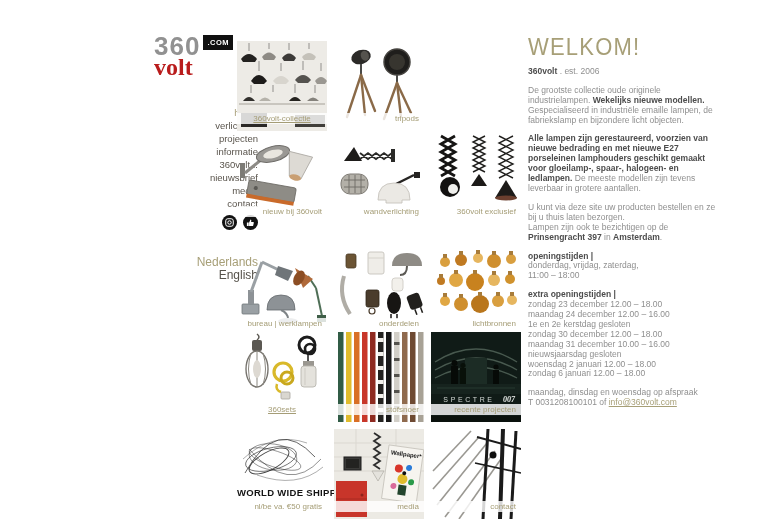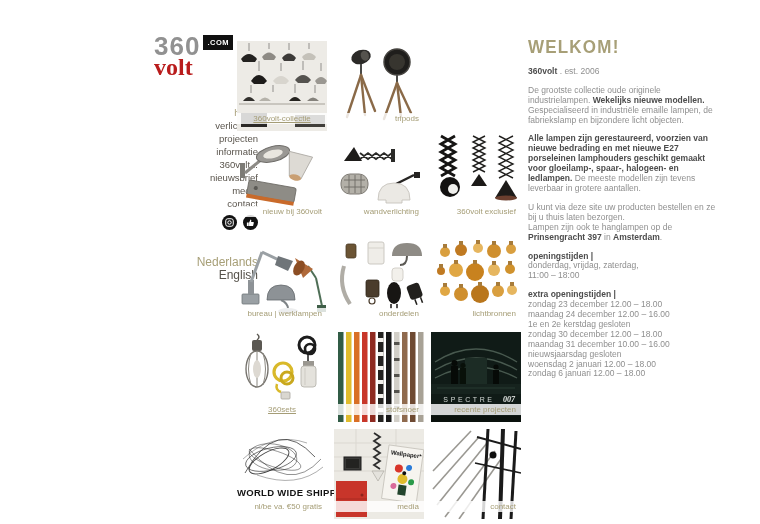--- a/index.html
+++ b/index.html
@@ -27,33 +27,33 @@
                display:flex;align-items:center;justify-content:center;cursor:pointer;}
 
   .langs{position:absolute;left:154px;top:242px;width:104px;text-align:right;
          font-size:12px;line-height:13px;}
   .lang{cursor:pointer;color:#56524b;}
   .lang.active{color:#a79f77;}
 
   
   .grid{position:absolute;left:237px;top:27px;width:284px;height:480px;}
   .grow{position:absolute;left:0;display:flex;gap:7px;}
-  .r1{top:0;} .r2{top:93px;} .r3{top:195px;} .r4{top:291px;} .r5{top:388px;}
+  .r1{top:0;} .r2{top:93px;} .r3{top:205px;} .r4{top:291px;} .r5{top:388px;}
   .tile{position:relative;width:90px;height:90px;cursor:pointer;}
   .tile svg{display:block;}
   .cap{position:absolute;left:0;right:0;bottom:7px;font-size:8px;line-height:11px;
        color:#a59d76;text-align:right;padding-right:5px;background:rgba(255,255,255,.82);}
   .cap.center{text-align:center;padding-right:0;text-decoration:underline;}
   .wws-title{position:absolute;left:0;bottom:21px;font-size:9.5px;font-weight:bold;
              color:#141414;letter-spacing:.3px;white-space:nowrap;}
 
   
   .welcome{position:absolute;left:528px;top:28px;width:193px;font-size:8.5px;
            line-height:9.9px;color:#8f8f8f;}
-  .welcome h1{font-size:17px;font-weight:bold;color:#a79f77;letter-spacing:1.2px;
+  .welcome h1{font-size:22px;font-weight:normal;color:#a79f77;letter-spacing:1.2px;
               margin:0 0 15px 0;transform:scaleY(1.05);transform-origin:left top;}
   .welcome p{margin:0 0 9px 0;}
   .b{color:#4d4d4d;font-weight:bold;}
   .link{color:#a79f77;text-decoration:underline;cursor:pointer;}
 </style>
 </head>
 <body>
 
 <div class="page">
 
@@ -442,32 +442,36 @@
         <span class="cap">contact</span>
       </div>
     </div>
   </div>
 
   <div class="welcome">
     <h1>WELKOM!</h1>
     <p><span class="b">360volt</span><span> . est. 2006</span></p>
     <p><span>De grootste collectie oude originele industrielampen. </span><span class="b">Wekelijks nieuwe modellen.</span><span> Gespecialiseerd in industriële emaille lampen, de fabriekslamp en bijzondere licht objecten.</span></p>
     <p><span class="b">Alle lampen zijn gerestaureerd, voorzien van nieuwe bedrading en met nieuwe E27 porseleinen lamphouders geschikt gemaakt voor gloeilamp-, spaar-, halogeen- en ledlampen.</span><span> De meeste modellen zijn tevens leverbaar in grotere aantallen.</span></p>
-    <p><span>U kunt via deze site uw producten bestellen en ze bij u thuis laten bezorgen.</span><br><span>Lampen zijn ook te hanglampen op de </span><span class="b">Prinsengracht 397</span><span> in </span><span class="b">Amsterdam</span><span>.</span></p>
+    <p><span>U kunt via deze site uw producten bestellen en ze bij u thuis laten bezorgen.</span><br><span>Lampen zijn ook te bezichtigen op de </span><span class="b">Prinsengracht 397</span><span> in </span><span class="b">Amsterdam</span><span>.</span></p>
     <p>
       <span class="b">openingstijden |</span><br>
       <span>donderdag, vrijdag, zaterdag,</span><br>
       <span>11:00 – 18:00</span>
     </p>
     <p>
       <span class="b">extra openingstijden |</span><br>
       <span>zondag 23 december 12.00 – 18.00</span><br>
       <span>maandag 24 december 12.00 – 16.00</span><br>
       <span>1e en 2e kerstdag gesloten</span><br>
       <span>zondag 30 december 12.00 – 18.00</span><br>
       <span>maandag 31 december 10.00 – 16.00</span><br>
       <span>nieuwsjaarsdag gesloten</span><br>
       <span>woensdag 2 januari 12.00 – 18.00</span><br>
       <span>zondag 6 januari 12.00 – 18.00</span>
     </p>
+    <p>
+      <span>maandag, dinsdag en woensdag op afspraak</span><br>
+      <span>T 0031208100101 of </span><a class="link">info@360volt.com</a>
+    </p>
   </div>
 
 </div>
 
 </body></html>

